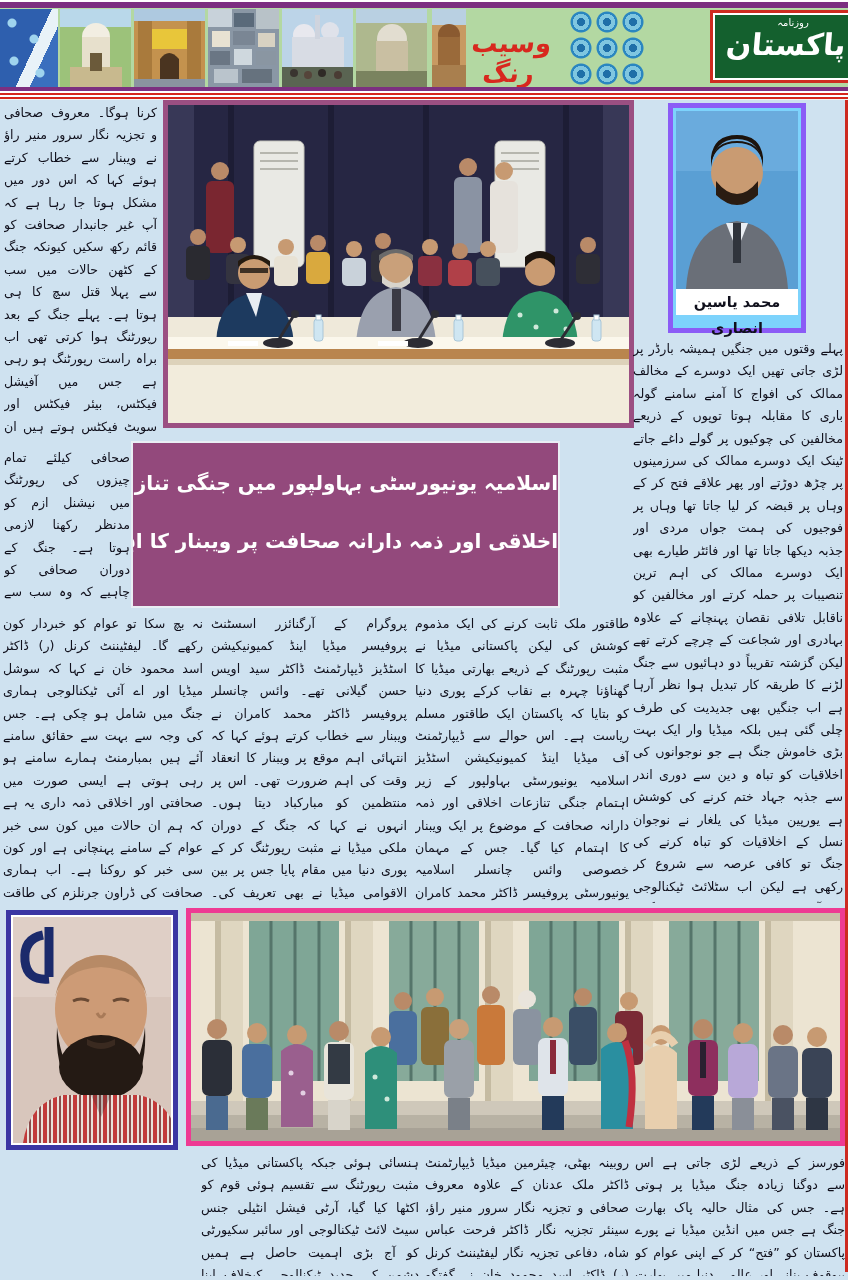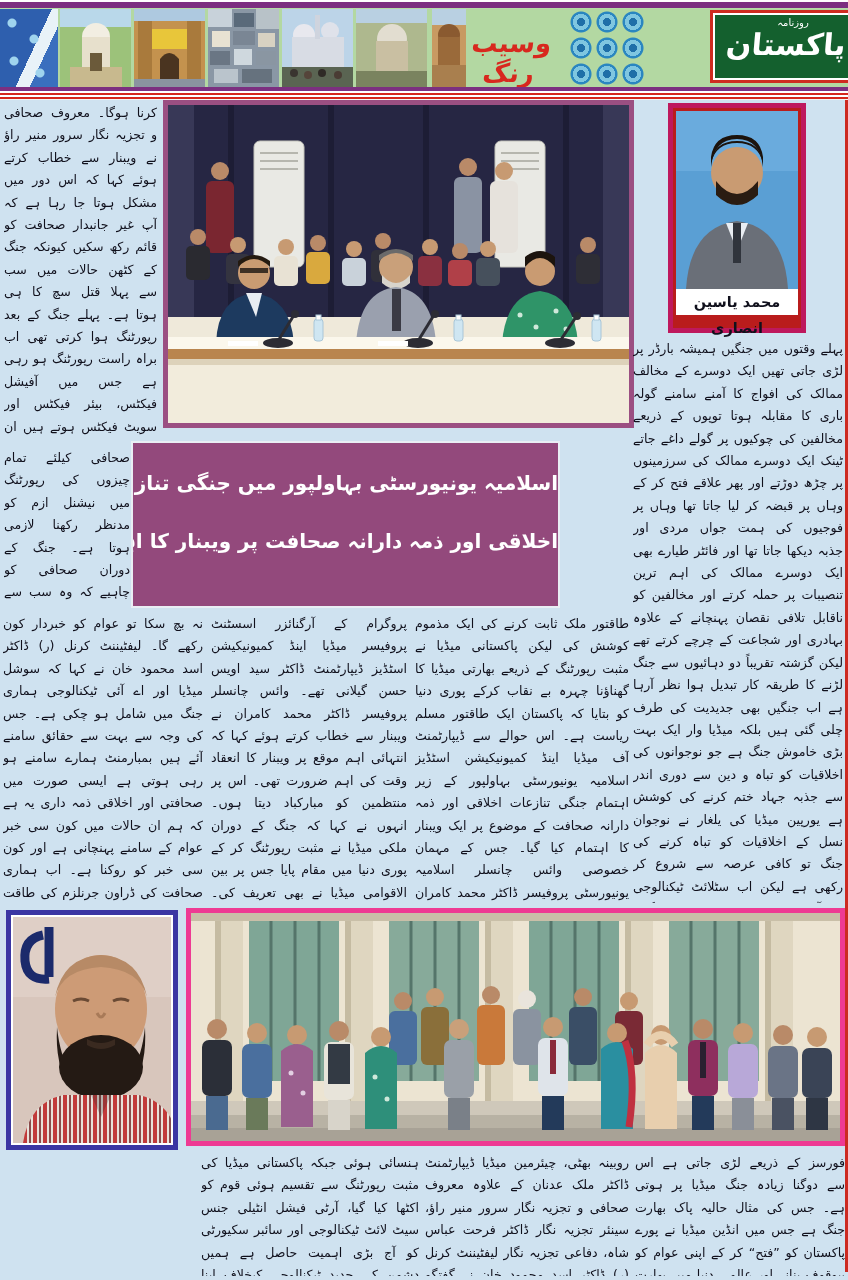--- a/index.html
+++ b/index.html
@@ -22,21 +22,21 @@
   .masthead{position:absolute;left:710px;top:10px;width:152px;height:73px;background:#14602e;border:3px solid #cf2b20;box-shadow:inset 0 0 0 2px #ffffff;box-sizing:border-box;text-align:center;color:#ffffff;}
   .masthead .daily{font-size:10px;margin-top:4px;margin-left:14px;}
   .masthead .title{font-size:30px;font-weight:bold;line-height:1.1;transform:skewX(-5deg);}
   
   .col{position:absolute;direction:rtl;text-align:justify;font-size:12.6px;line-height:1.78;color:#10101c;overflow:hidden;word-spacing:1px;}
   .col p{margin:0;}
   
   .fig{position:absolute;box-sizing:border-box;background:#ffffff;}
   .fig svg{display:block;width:100%;height:100%;}
   .fig-main{left:163px;top:100px;width:471px;height:328px;border:5px solid #9b4f82;}
-  .fig-portrait{left:668px;top:103px;width:138px;height:230px;border:5px solid #be185d;padding:3px;background:#b91c1c;}
+  .fig-portrait{left:668px;top:103px;width:138px;height:230px;border:5px solid #8b5cf6;padding:3px;background:#7dd3fc;}
   .fig-portrait .photo{width:100%;height:178px;overflow:hidden;}
   .portrait-caption{height:26px;line-height:26px;text-align:center;font-weight:bold;font-size:14.5px;color:#10101c;background:#ffffff;}
   .fig-video{left:6px;top:910px;width:172px;height:240px;border:5px solid #3b36a3;padding:2px;}
   .fig-group{left:186px;top:908px;width:659px;height:238px;border:5px solid #ee3a93;}
   
   .headline{position:absolute;left:133px;top:443px;width:425px;height:163px;background:#93497c;box-shadow:0 0 0 2px #e9eef4;color:#ffffff;text-align:center;overflow:hidden;}
   .headline .h-line{white-space:nowrap;font-weight:bold;font-size:20px;line-height:1.0;}
   .headline .h1{margin-top:30px;}
   .headline .h2{margin-top:38px;}
   .red-vline{position:absolute;left:845px;top:100px;width:3px;height:1172px;background:#cc2a21;}

